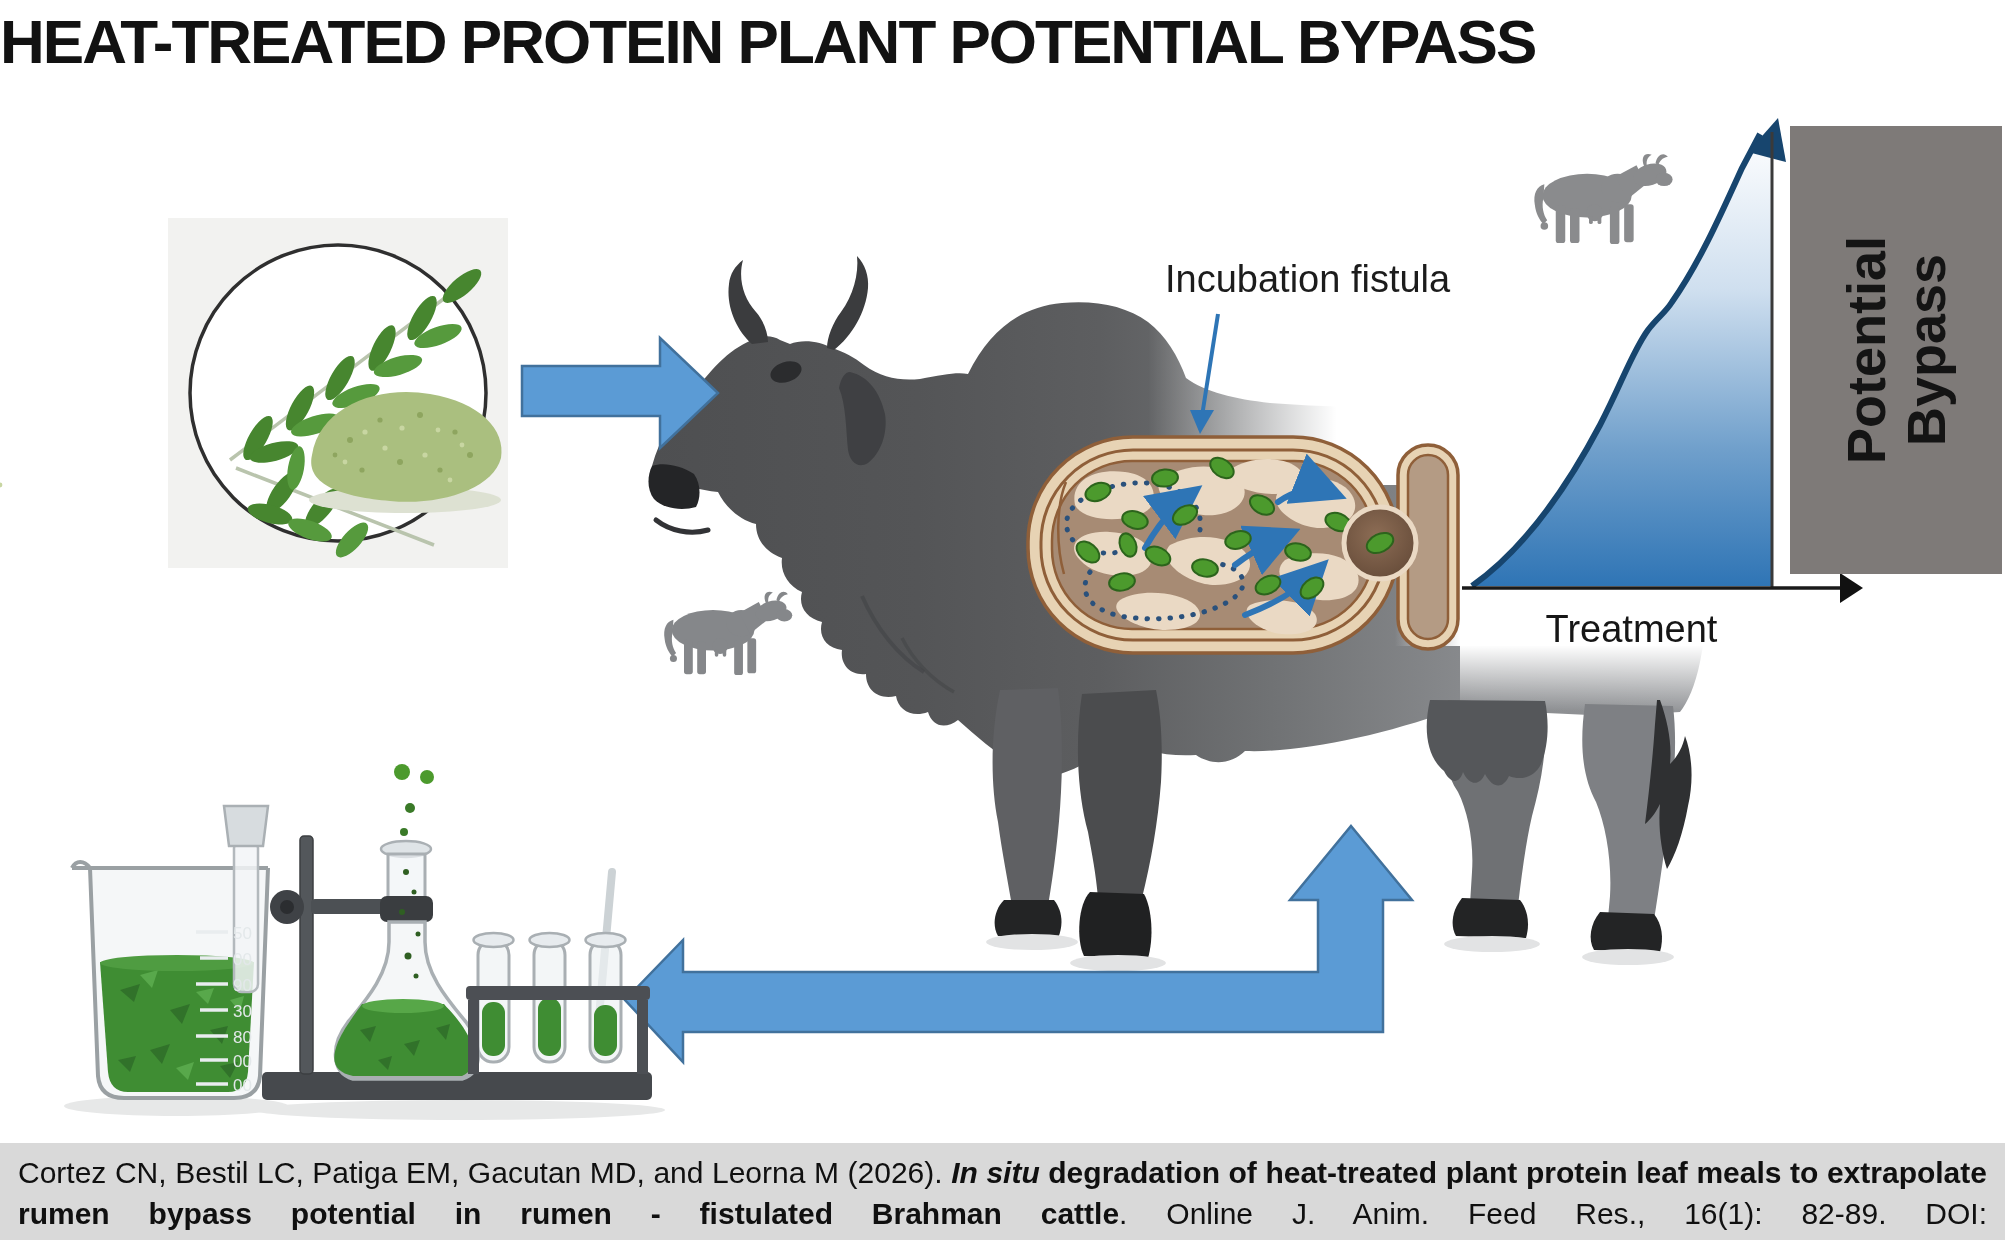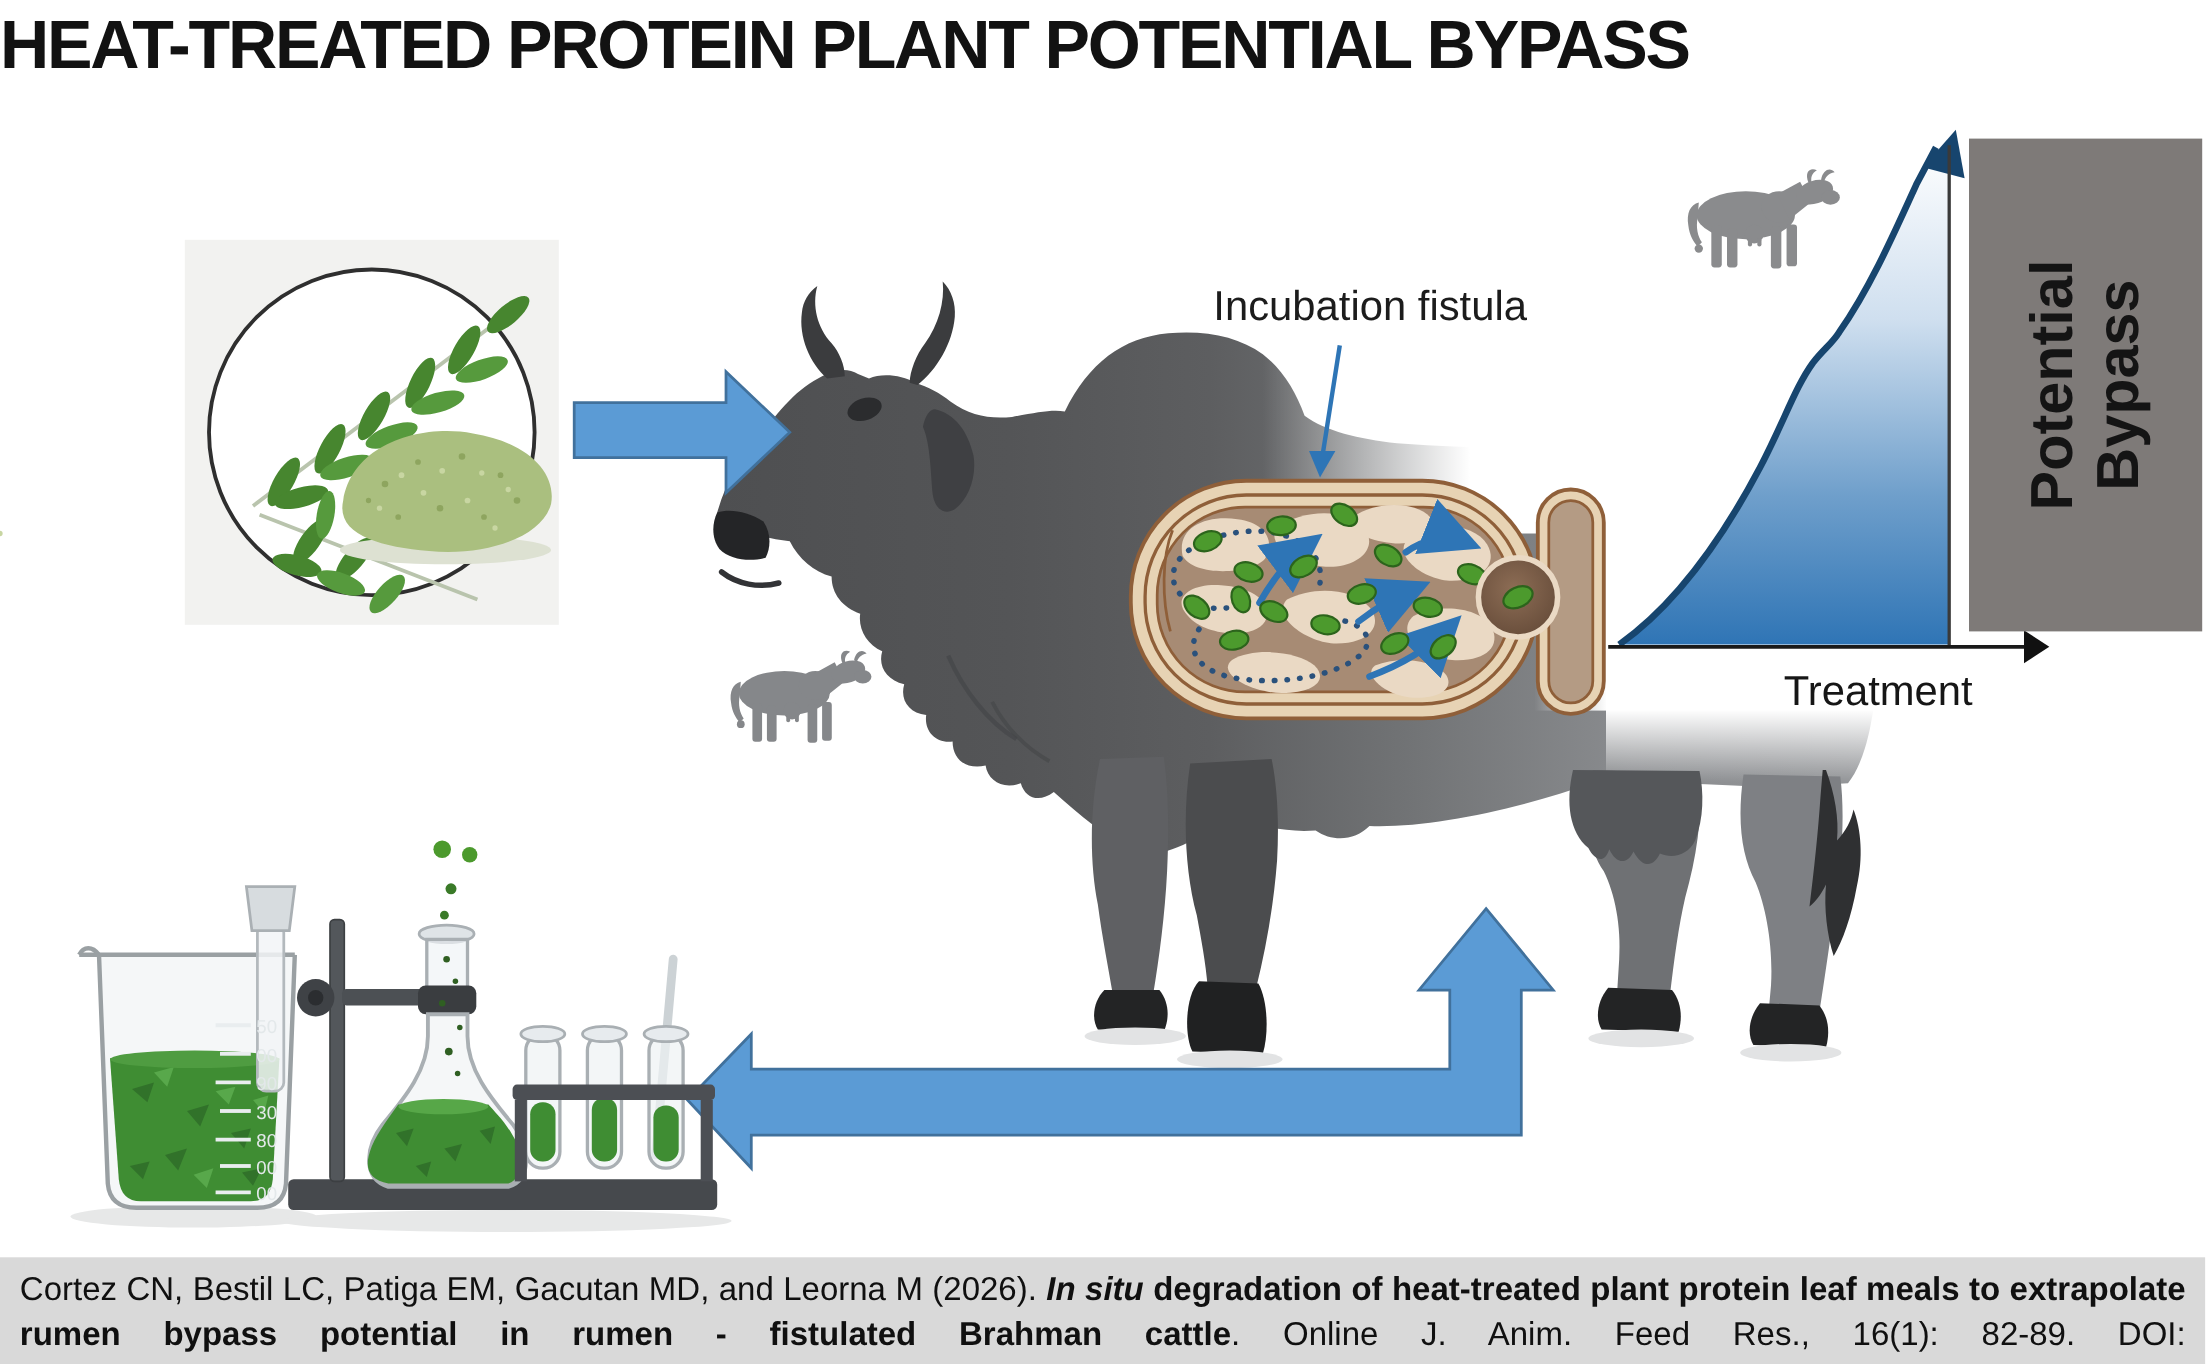--- a/index.html
+++ b/index.html
@@ -2,22 +2,22 @@
 <html><head>
 <meta charset="utf-8">
 <style>
   html,body{margin:0;padding:0;background:#ffffff;}
   #page{position:relative;width:2005px;height:1240px;background:#ffffff;overflow:hidden;
         font-family:"Liberation Sans", sans-serif;}
   #art{position:absolute;left:0;top:0;width:2005px;height:1240px;}
   .ovl{position:absolute;z-index:5;}
   #title{left:0;top:10px;width:1810px;text-align:left;font-weight:bold;color:#121212;
          font-size:62px;line-height:1.04;letter-spacing:-2px;}
-  #incu-label{left:1103px;top:258px;width:340px;font-size:38px;color:#1c1c1c;}
-  #treat-label{left:1575px;top:608px;width:265px;text-align:center;font-size:38px;color:#161616;}
+  #incu-label{left:1165px;top:258px;width:340px;font-size:38px;color:#1c1c1c;}
+  #treat-label{left:1499px;top:608px;width:265px;text-align:center;font-size:38px;color:#161616;}
   #pb-box{left:1790px;top:126px;width:212px;height:448px;background:#7e7a78;z-index:4;}
   #pb-text{left:1672px;top:244px;width:448px;height:212px;display:flex;align-items:center;
            justify-content:center;transform:rotate(-90deg);text-align:center;
            font-size:54px;font-weight:bold;color:#141414;line-height:1.12;z-index:5;}
   #citation{left:0;top:1143px;width:2005px;height:97px;background:#d9d9d9;box-sizing:border-box;
             padding:9px 18px 0 18px;font-size:30px;line-height:1.38;color:#101010;
             text-align:justify;z-index:6;}
   .b{font-weight:bold}.i{}.bi{font-weight:bold;font-style:italic}
   a.link{color:#0563c1;text-decoration:underline;cursor:pointer;}
 </style>

